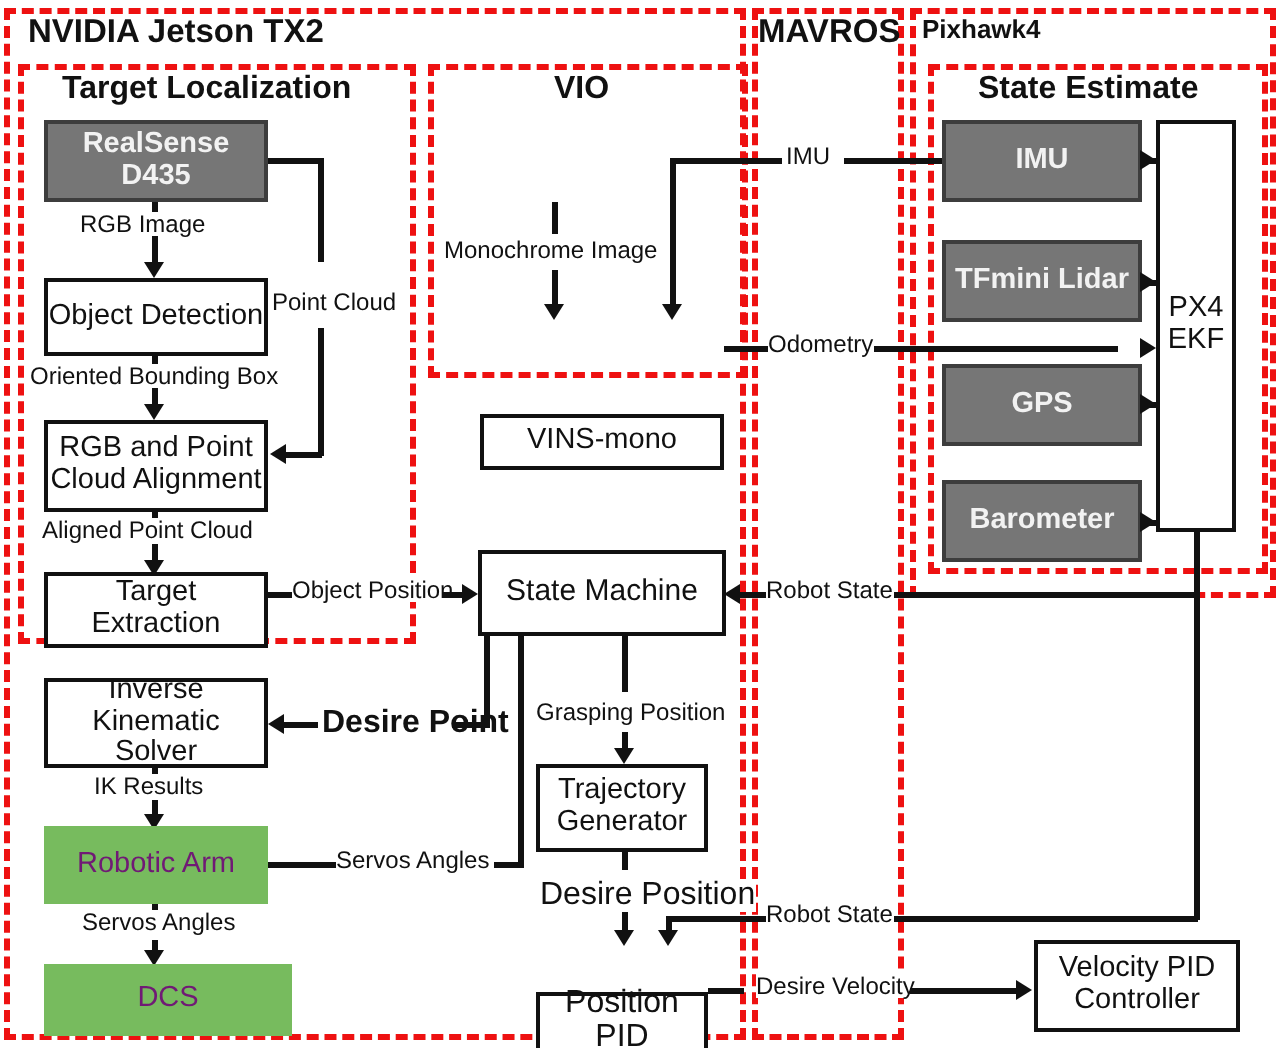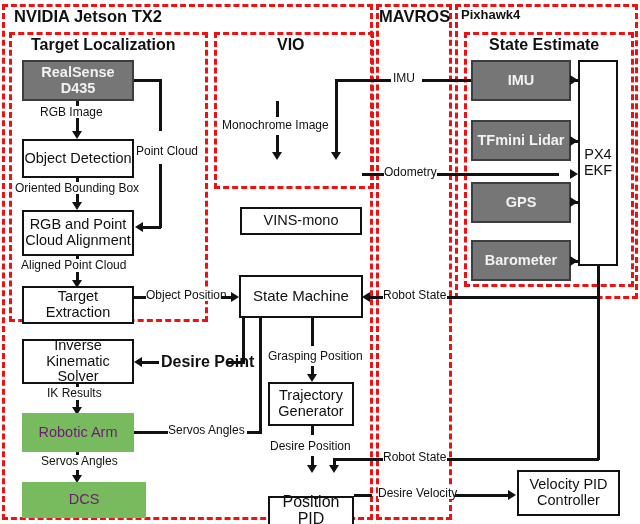--- a/index.html
+++ b/index.html
@@ -139,21 +139,21 @@
   <div class="box" style="left:239px;top:275px;width:124px;height:43px;font-size:15px;">State Machine</div>
 
   <div class="ln lnv" style="left:311px;top:318px;height:28px;"></div>
   <div class="elabel" style="left:268px;top:350px;font-size:12px;">Grasping Position</div>
   <div class="ln lnv" style="left:311px;top:366px;height:9px;"></div>
   <div class="arrow ar-down" style="left:307px;top:374px;"></div>
 
   <div class="box" style="left:268px;top:382px;width:86px;height:44px;font-size:14.5px;">Trajectory Generator</div>
 
   <div class="ln lnv" style="left:311px;top:426px;height:9px;"></div>
-  <div class="elabel" style="left:270px;top:440px;font-size:12px;text-align:right;">Desire Position</div>
+  <div class="elabel" style="left:270px;top:440px;font-size:16px;text-align:right;">Desire Position</div>
   <div class="ln lnv" style="left:311px;top:456px;height:10px;"></div>
   <div class="arrow ar-down" style="left:307px;top:465px;"></div>
 
   <div class="box" style="left:268px;top:496px;width:86px;height:45px;font-size:16px;">Position PID Controller</div>
 
   <div class="ln lnh" style="left:375px;top:296px;width:9px;"></div>
   <div class="elabel" style="left:383px;top:289px;font-size:12px;">Robot State</div>
   <div class="ln lnh" style="left:447px;top:296px;width:152px;"></div>
   <div class="ln lnv" style="left:597px;top:265px;height:33px;"></div>
   <div class="ln lnh" style="left:366px;top:296px;width:10px;"></div>

